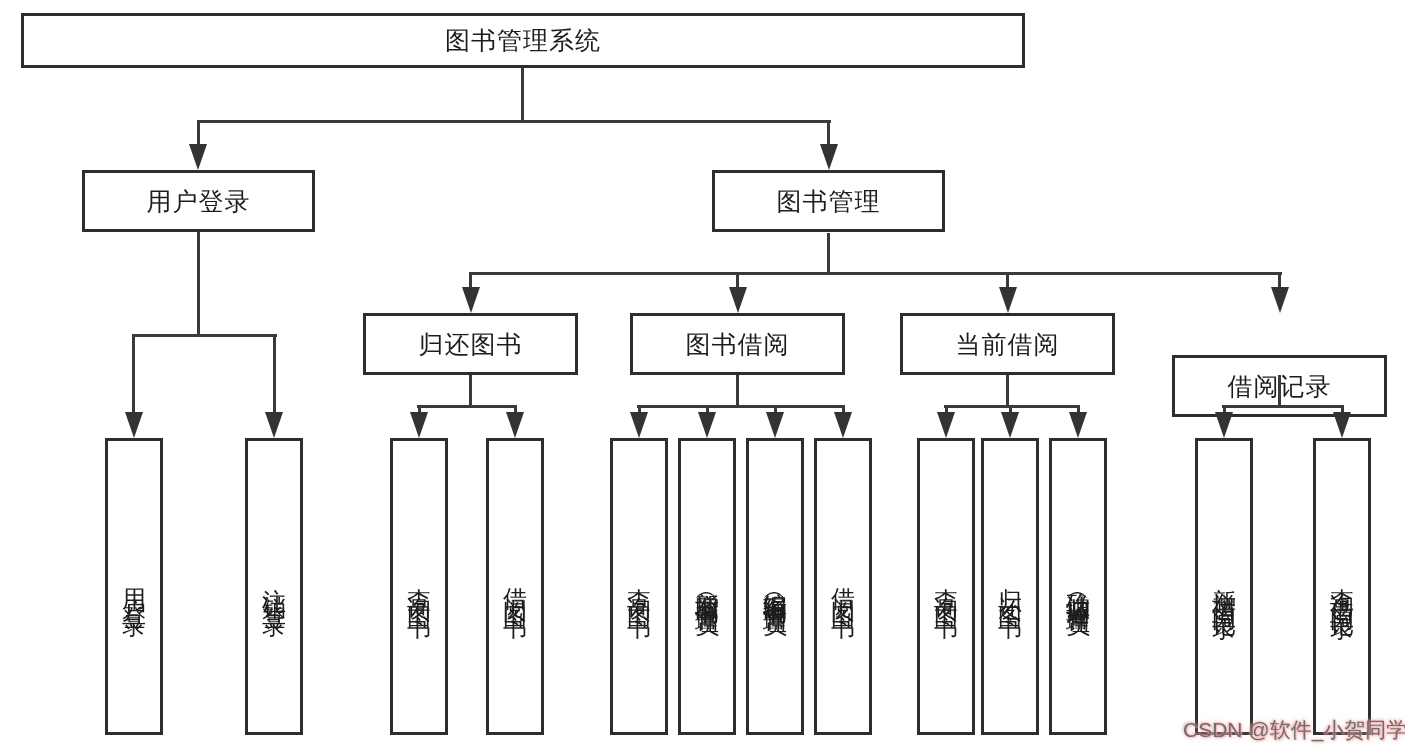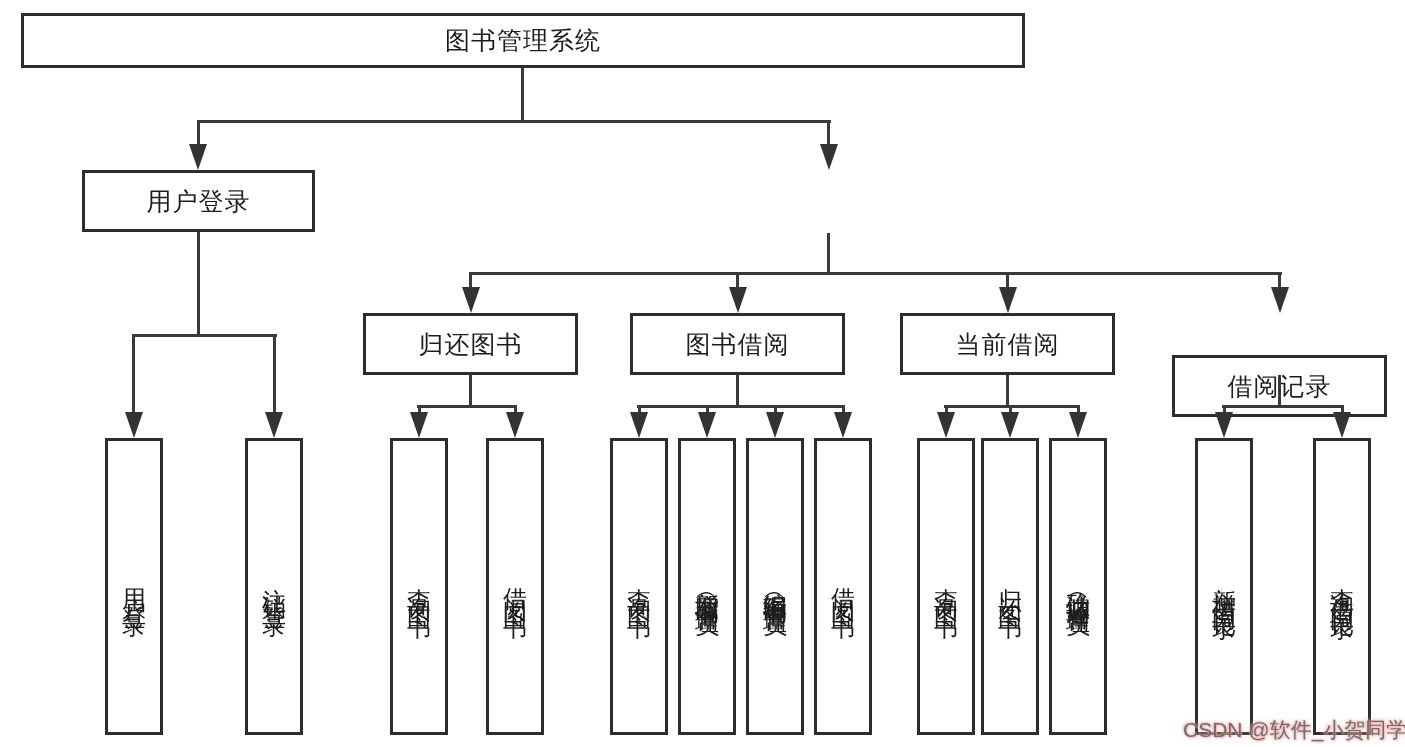--- a/index.html
+++ b/index.html
@@ -31,20 +31,23 @@
 
   <i class="vl" style="left:521px;top:68px;height:54px;"></i>
   <i class="hl" style="left:197px;top:120px;width:634px;"></i>
   <i class="vl" style="left:197px;top:120px;height:28px;"></i>
   <i class="vl" style="left:827px;top:120px;height:28px;"></i>
   <i class="ar" style="left:189px;top:144px;"></i>
   <i class="ar" style="left:820px;top:144px;"></i>
 
   <div class="hbox" style="left:82px;top:170px;width:233px;">
     <span>用户登录</span>
+  </div>
+  <div class="hbox" style="left:712px;top:170px;width:233px;">
+    <span>图书管理</span>
   </div>
 
   <i class="vl" style="left:197px;top:232px;height:104px;"></i>
   <i class="hl" style="left:132px;top:334px;width:145px;"></i>
   <i class="vl" style="left:132px;top:334px;height:80px;"></i>
   <i class="vl" style="left:273px;top:334px;height:80px;"></i>
   <i class="ar" style="left:125px;top:412px;"></i>
   <i class="ar" style="left:265px;top:412px;"></i>
 
   <i class="vl" style="left:827px;top:233px;height:41px;"></i>

